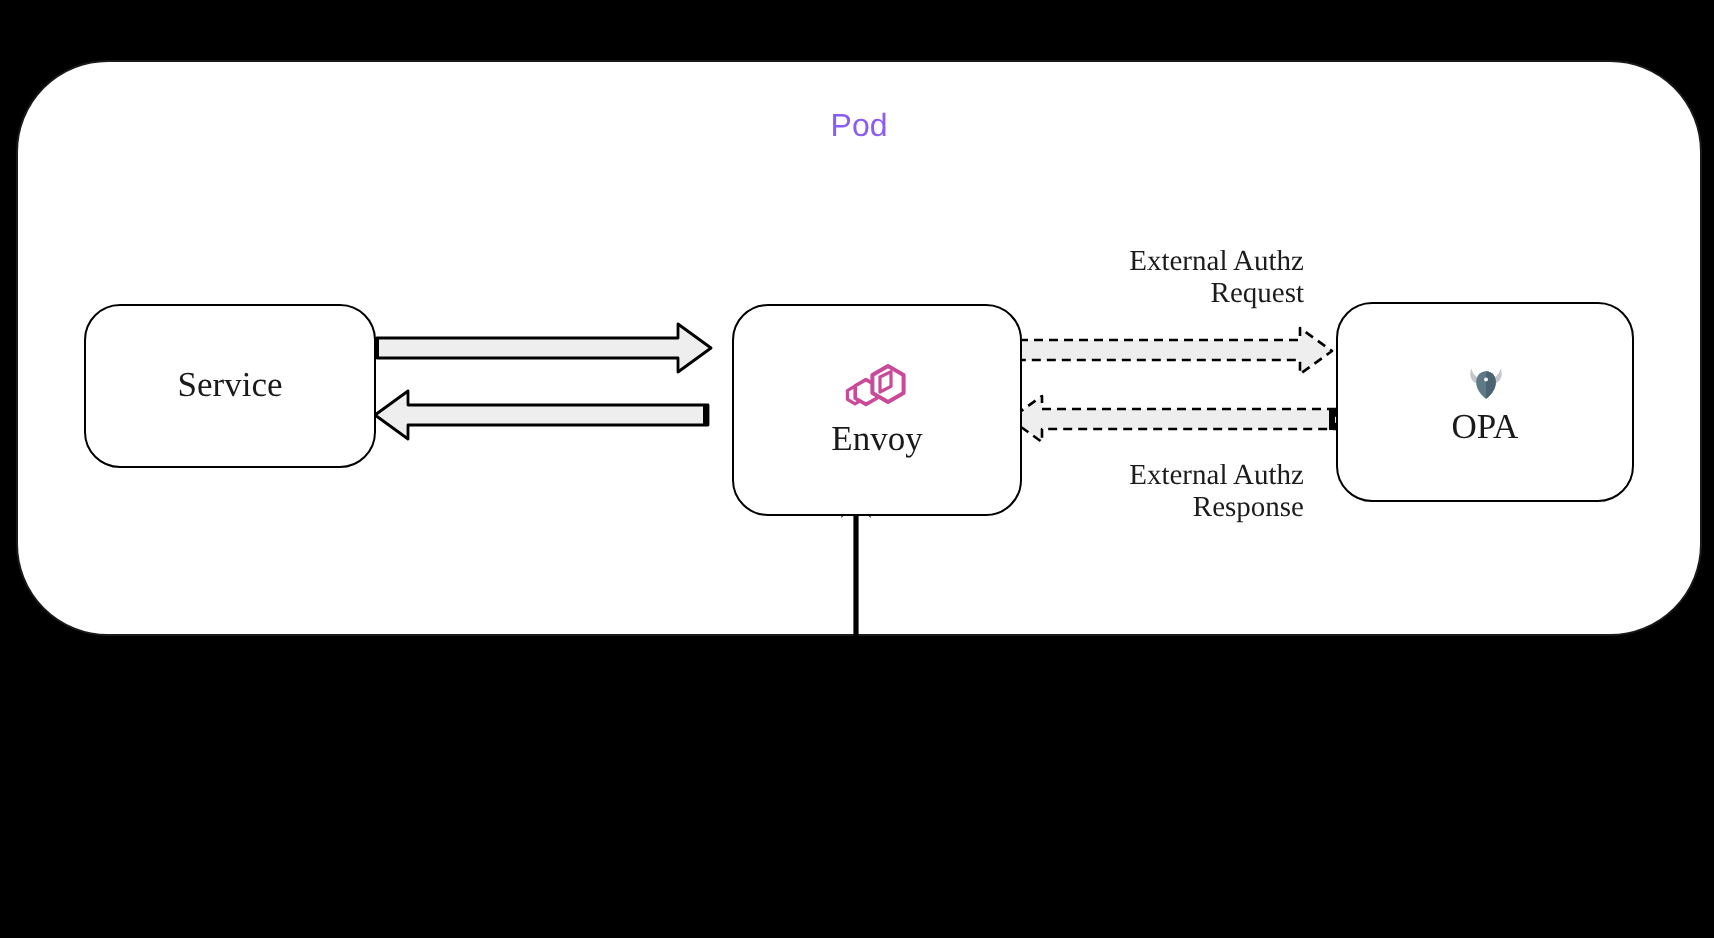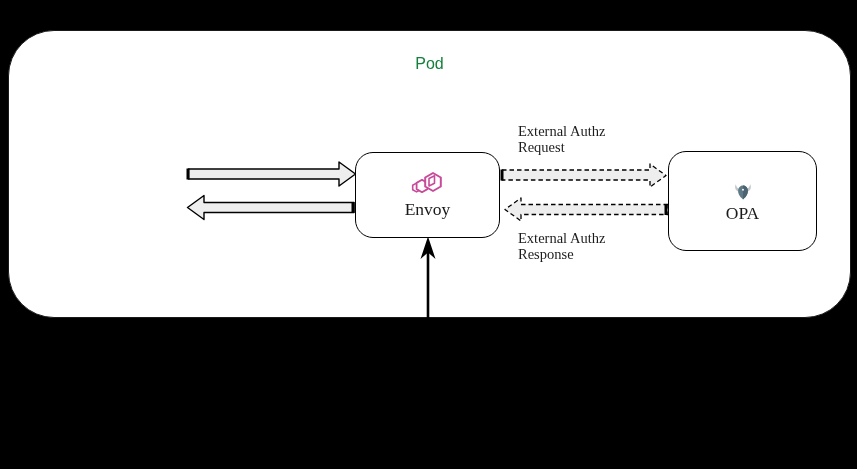--- a/index.html
+++ b/index.html
@@ -2,30 +2,30 @@
 <html><head>
 <meta charset="utf-8">
 <style>
   html,body{margin:0;padding:0;background:#000;}
   .stage{position:relative;width:857px;height:469px;background:#000;overflow:hidden;
          font-family:"Liberation Serif","DejaVu Serif",serif;}
   .pod{position:absolute;left:8px;top:30px;width:843px;height:288px;background:#fff;
        border:1px solid #1a1a1a;border-radius:46px;box-sizing:border-box;}
   .pod-label{position:absolute;left:0;right:0;top:24px;text-align:center;
              font-family:"Liberation Sans","DejaVu Sans",sans-serif;
-             font-size:16px;color:#15803d;}
+             font-size:16px;color:#8b5cf6;}
   .overlay{position:absolute;left:0;top:0;width:857px;height:469px;}
   .node{position:absolute;background:#fff;border:1.6px solid #000;border-radius:18px;
         box-sizing:border-box;display:flex;flex-direction:column;align-items:center;
         justify-content:center;gap:1px;}
   .node-service{left:42px;top:152px;width:146px;height:82px;}
-  .node-envoy{left:355px;top:152px;width:145px;height:86px;}
+  .node-envoy{left:366px;top:152px;width:145px;height:106px;}
   .node-opa{left:668px;top:151px;width:149px;height:100px;}
   .node-label{font-size:17.5px;color:#1a1a1a;line-height:1.1;}
-  .edge-label{position:absolute;width:134px;text-align:left;font-size:14.5px;
+  .edge-label{position:absolute;width:134px;text-align:right;font-size:14.5px;
               line-height:16px;color:#1c1c1c;white-space:pre-line;}
   .edge-label-request{left:518px;top:123px;}
   .edge-label-response{left:518px;top:230px;}
   .icon{display:block;}
 </style>
 </head>
 <body>
 
 <div class="stage">
 
@@ -44,20 +44,23 @@
     <polygon points="502,170 650,170 650,164 666,175.5 650,187 650,180 502,180" fill="#eeeeee" stroke="#000" stroke-width="1.3" stroke-dasharray="4.5 3" stroke-linejoin="round"></polygon>
     <rect x="500.5" y="169.5" width="3" height="11" fill="#000"></rect>
 
     <polygon points="668,204.5 521,204.5 521,198 505,209.5 521,221 521,214.5 668,214.5" fill="#eeeeee" stroke="#000" stroke-width="1.3" stroke-dasharray="4.5 3" stroke-linejoin="round"></polygon>
     <rect x="664.5" y="204" width="3" height="11" fill="#000"></rect>
 
     <line x1="428" y1="318.5" x2="428" y2="251" stroke="#000" stroke-width="2.6"></line>
     <path d="M428,236.5 L420.5,259 L428,252.5 L435.5,259 Z" fill="#000"></path>
   </svg>
 
+  <div class="node node-service">
+    <span class="node-label">Service</span>
+  </div>
 
   <div class="node node-envoy">
     <svg class="icon" width="34" height="28" viewBox="0 0 34 28" xmlns="http://www.w3.org/2000/svg">
       <path d="M5.5,12.1 L1.7,14.3 L1.7,18.7 L5.5,20.9 L9.3,18.7 L9.3,14.3 Z" fill="#fff" stroke="#c94a99" stroke-width="1.6" stroke-linejoin="round"></path>
       <path d="M11,8.8 L5.6,11.9 L5.6,18.1 L11,21.2 L16.4,18.1 L16.4,11.9 Z" fill="#fff" stroke="#c94a99" stroke-width="1.8" stroke-linejoin="round"></path>
       <path d="M22,2 L14.2,6.5 L14.2,15.5 L22,20 L29.8,15.5 L29.8,6.5 Z" fill="#fff" stroke="#c94a99" stroke-width="2" stroke-linejoin="round"></path>
       <path d="M18,7.5 L23.5,4.8 L23.5,12.2 L18,15 Z" fill="none" stroke="#c94a99" stroke-width="1.6" stroke-linejoin="round"></path>
     </svg>
     <span class="node-label">Envoy</span>
   </div>

